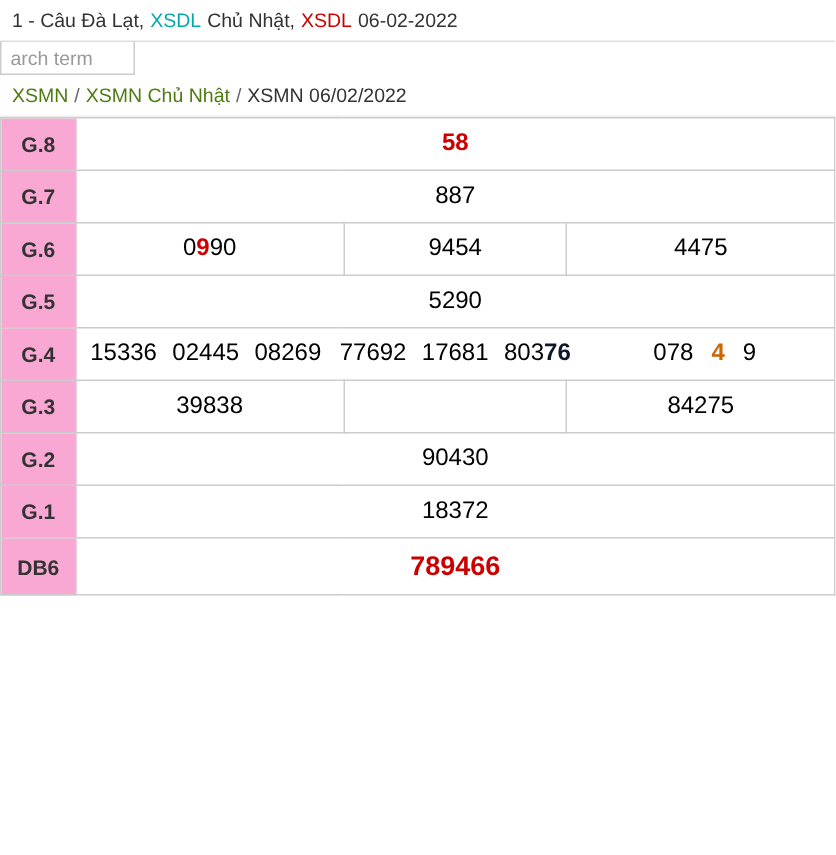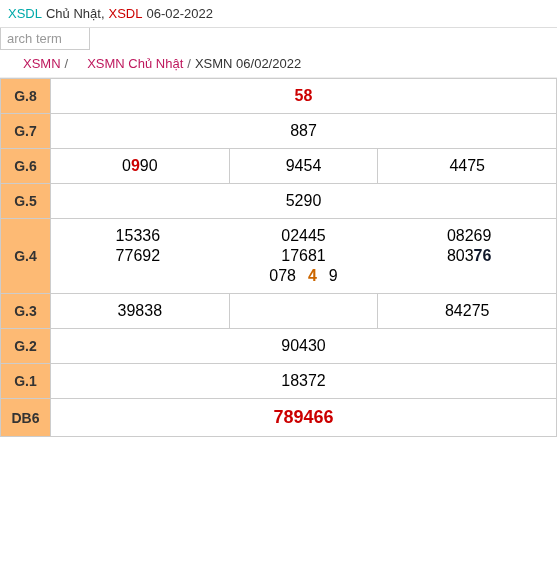--- a/index.html
+++ b/index.html
@@ -49,68 +49,69 @@
     #breadcrumb {
       background: #fff;
       padding: 6px 8px;
       font-size: 13px;
       display: flex;
       align-items: center;
       gap: 4px;
       border-bottom: 1px solid #eee;
       margin-top: 22px;
     }
-    .bc-link { color: #be185d; cursor: pointer; margin-left: 15px; }
+    .bc-link { color: #4d7c0f; cursor: pointer; }
     .bc-sep { color: #666; }
     .bc-current { color: #333; text-align: center; }
 
     
     #lottery-table {
       width: 100%;
       border-collapse: collapse;
     }
     #lottery-table td {
       border: 1px solid #ccc;
       padding: 8px 4px;
       text-align: center;
       vertical-align: middle;
     }
     .label-col {
       width: 50px;
       font-weight: bold;
       color: #333;
       font-size: 14px;
-      background: #fdba74;
+      background: #f9a8d4;
     }
     .numbers-col {
       font-size: 16px;
       color: #000;
       font-weight: normal;
     }
     .num-red { color: #cc0000; font-weight: bold; }
     .num-yellow { color: #0f172a; font-weight: bold; }
     .num-orange { color: #cc6600; font-weight: bold; }
 
     .g4-row td { height: auto; }
     .g4-numbers {
       display: flex;
-      flex-direction: column;
+      flex-direction: row;
       gap: 2px;
       align-items: center;
     }
     .g4-row-inner {
       display: flex;
       justify-content: space-around;
       width: 100%;
     }
   </style>
 </head>
 <body>
 
 <div id="top-nav">
+  <span class="nav-text">1 - Câu Đà Lạt,</span>
   <a class="nav-link-teal">XSDL</a>
   <span class="nav-text">Chủ Nhật,</span>
   <a class="nav-link-red">
     <span>XSDL</span>
   </a>
   <span class="nav-text">06-02-2022</span>
 </div>
 
 <div id="search-bar">
   <span>arch term</span>

